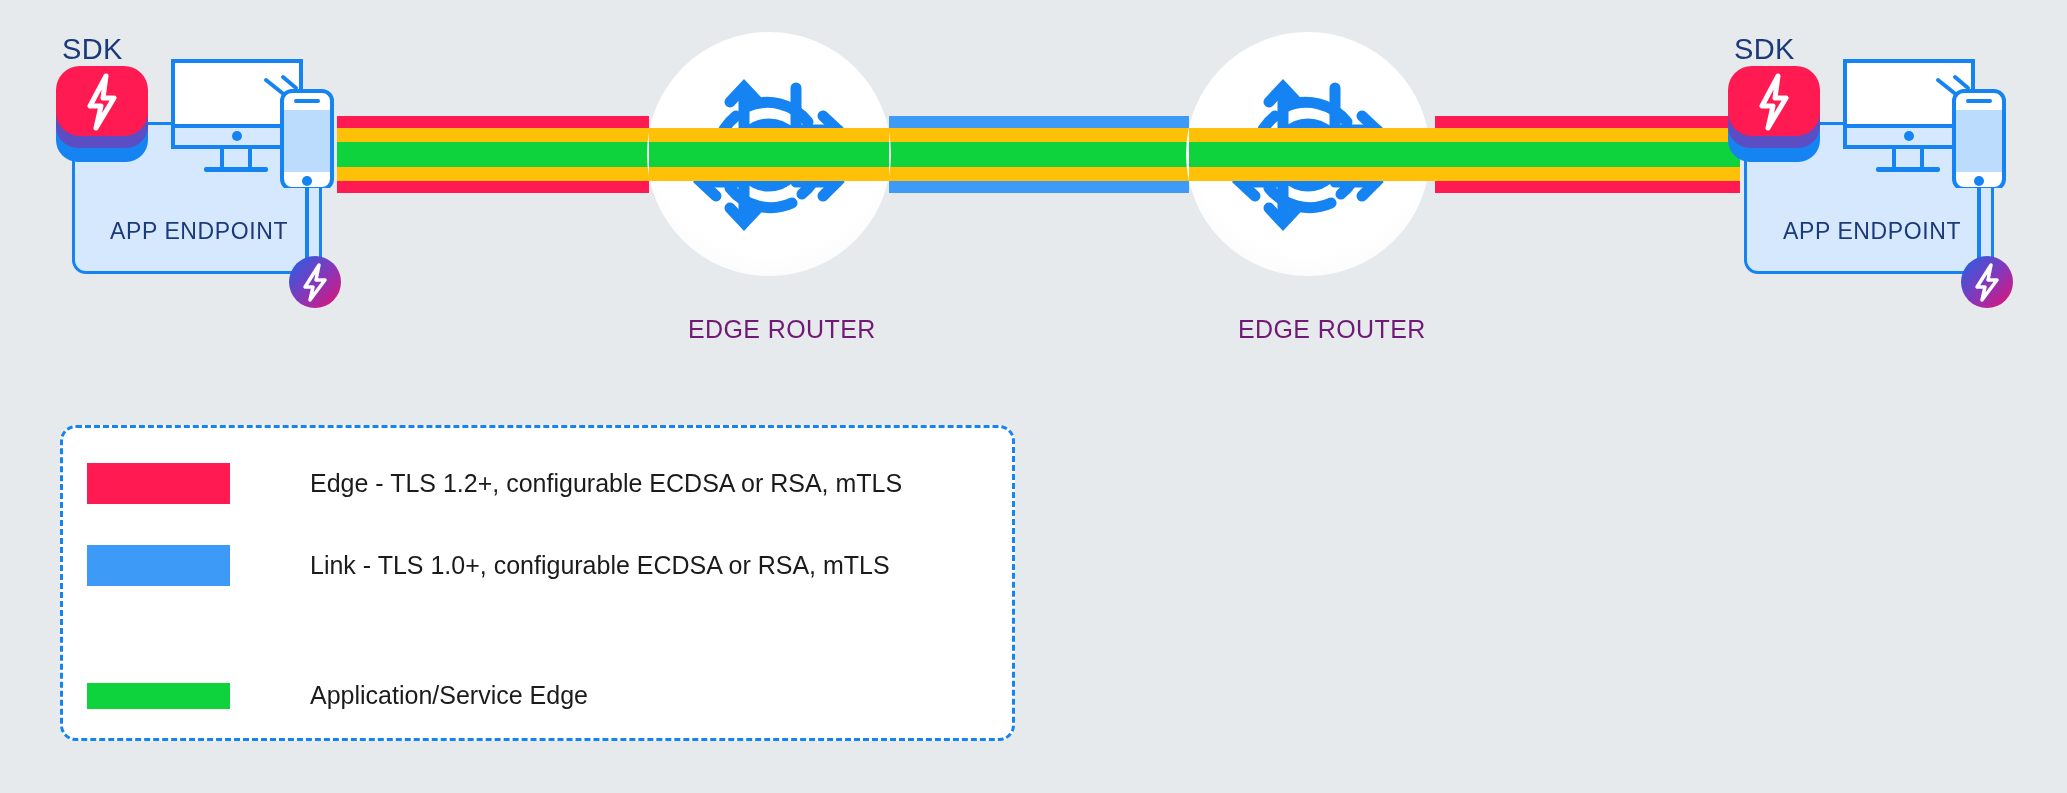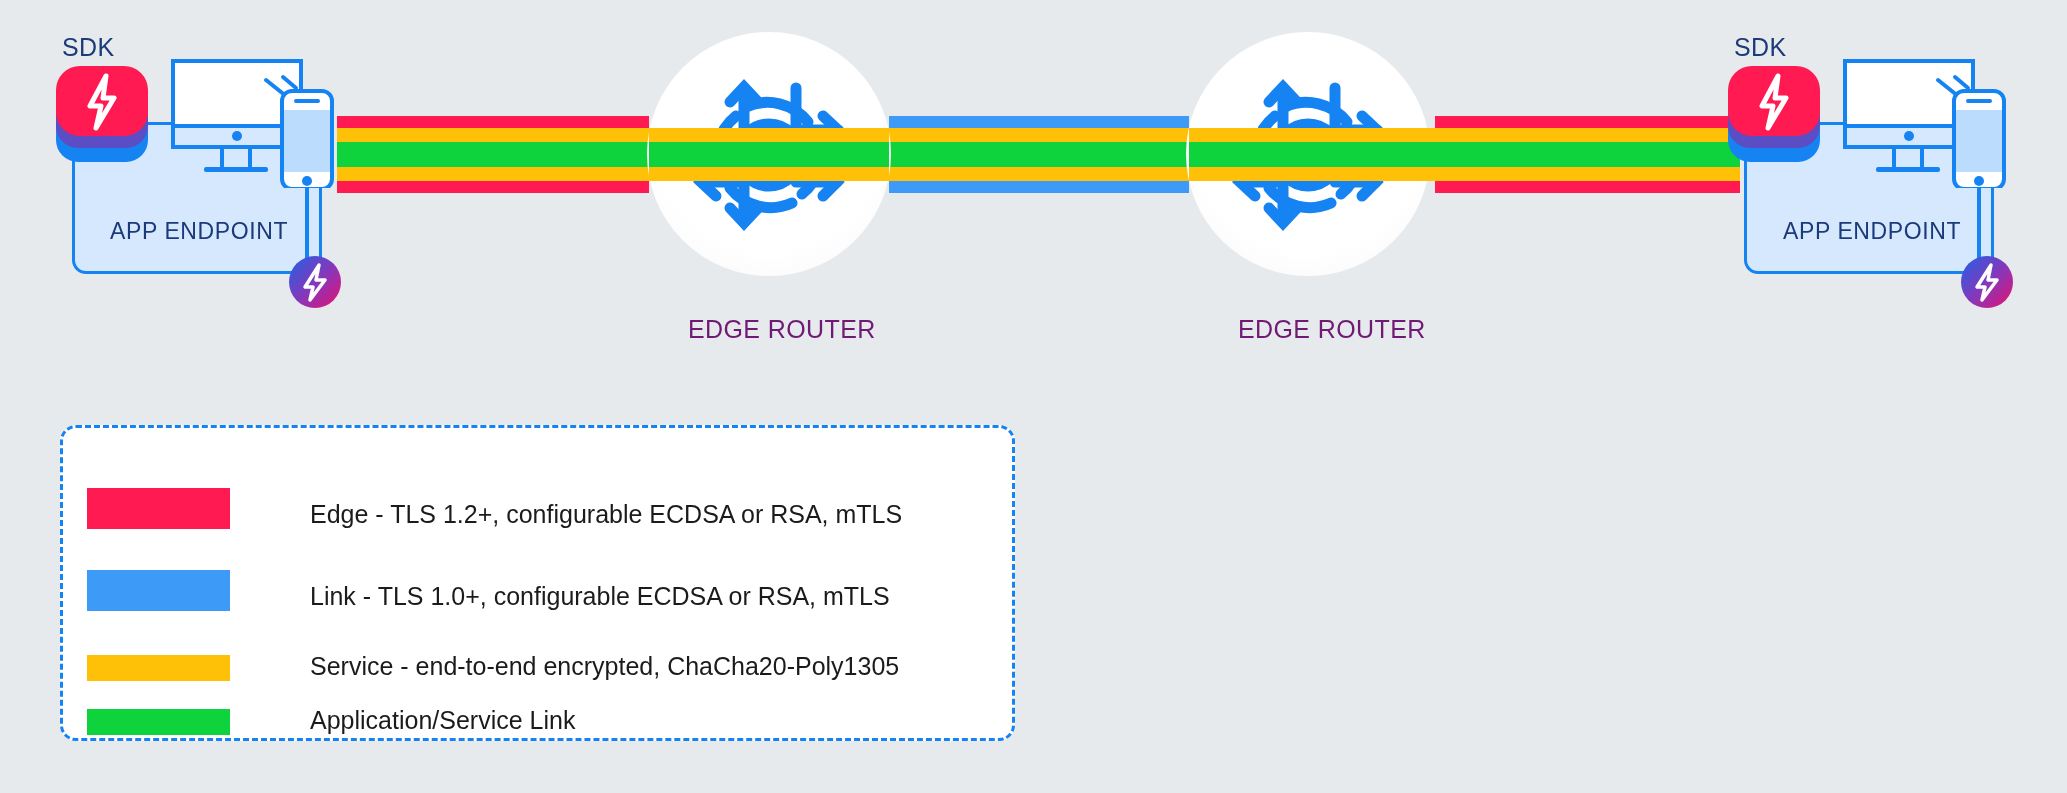--- a/index.html
+++ b/index.html
@@ -51,38 +51,37 @@
   .router-label {
     position: absolute;
     color: #701a75;
     font-size: 25px;
     letter-spacing: 0.4px;
     white-space: nowrap;
   }
   .sdk-label {
     position: absolute;
     color: #1b3a7a;
-    font-size: 25px;
+    font-size: 29px;
     letter-spacing: 0.4px;
     white-space: nowrap;
   }
 
   
   .legend {
     position: absolute;
     background: #ffffff;
     border: 3px dashed #1683f2;
     border-radius: 16px;
     box-sizing: border-box;
   }
   .legend-row {
     position: absolute;
     display: flex;
-    align-items: flex-end;
-    margin-top: 25px;
+    align-items: center;
   }
   .legend-swatch {
     width: 143px;
     height: 41px;
     flex: 0 0 auto;
   }
   .legend-swatch.short { height: 26px; }
   .legend-text {
     margin-left: 80px;
     color: #1b1b1b;
@@ -265,25 +264,21 @@
     <div class="legend-row" style="left:24px; top:35px;">
       <div class="legend-swatch" style="background:#ff1a52;"></div>
       <div class="legend-text">Edge - TLS 1.2+, configurable ECDSA or RSA, mTLS</div>
     </div>
 
     <div class="legend-row" style="left:24px; top:117px;">
       <div class="legend-swatch" style="background:#3d9af7;"></div>
       <div class="legend-text">Link - TLS 1.0+, configurable ECDSA or RSA, mTLS</div>
     </div>
 
-    <div class="legend-row" style="left:24px; top:199px;">
-      <div class="legend-swatch short" style="background:#ffc107;"></div>
-      <div class="legend-text">Service - end-to-end encrypted, ChaCha20-Poly1305</div>
-    </div>
 
     <div class="legend-row" style="left:24px; top:253px;">
       <div class="legend-swatch short" style="background:#0fd33c;"></div>
-      <div class="legend-text">Application/Service Link</div>
+      <div class="legend-text">Application/Service Edge</div>
     </div>
 
   </div>
 
 </div>
 
 </body></html>

